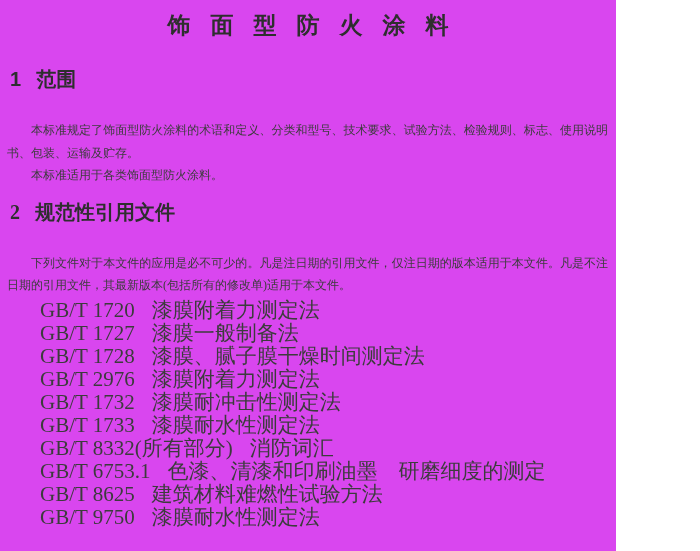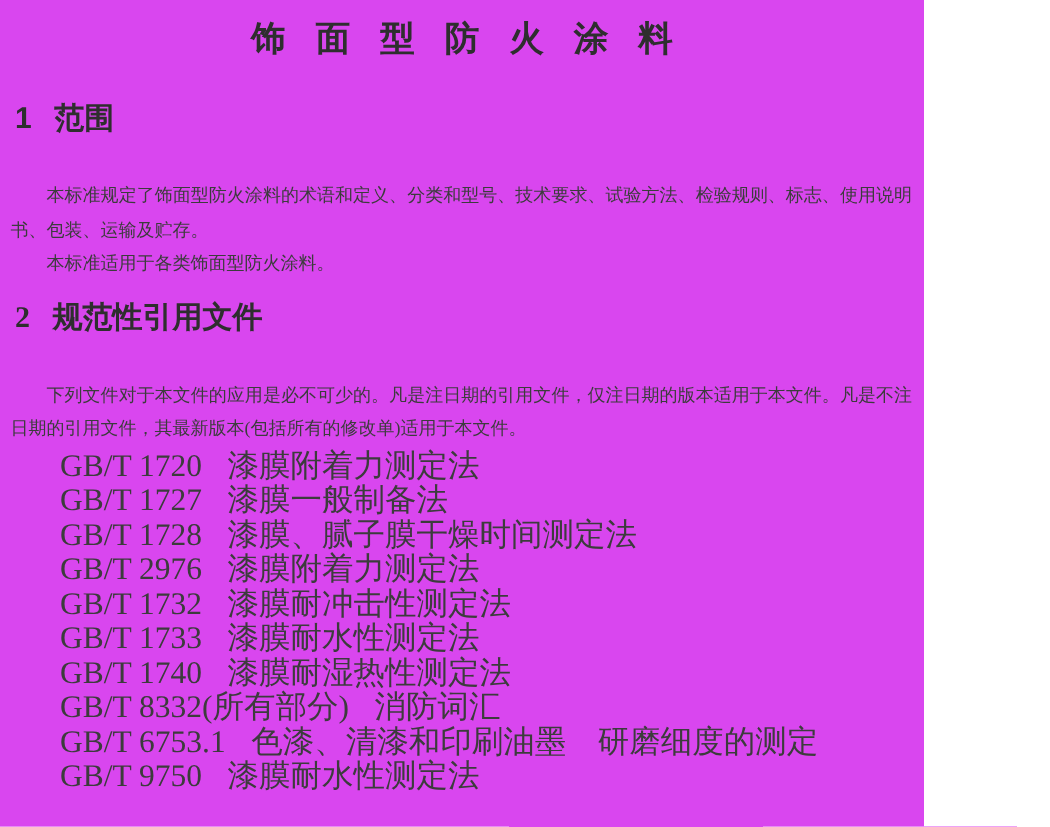--- a/index.html
+++ b/index.html
@@ -92,26 +92,26 @@
     <div class="ref-item">
       <span class="ref-code">GB/T 2976</span><span class="ref-title">漆膜附着力测定法</span>
     </div>
     <div class="ref-item">
       <span class="ref-code">GB/T 1732</span><span class="ref-title">漆膜耐冲击性测定法</span>
     </div>
     <div class="ref-item">
       <span class="ref-code">GB/T 1733</span><span class="ref-title">漆膜耐水性测定法</span>
     </div>
     <div class="ref-item">
-      <span class="ref-code">GB/T 1740</span><span class="ref-title">漆膜耐湿热性测定法</span>
-    </div>
-    <div class="ref-item">
       <span class="ref-code">GB/T 8332(所有部分)</span><span class="ref-title">消防词汇</span>
     </div>
     <div class="ref-item">
       <span class="ref-code">GB/T 6753.1</span><span class="ref-title">色漆、清漆和印刷油墨　研磨细度的测定</span>
+    </div>
+    <div class="ref-item">
+      <span class="ref-code">GB/T 8625</span><span class="ref-title">建筑材料难燃性试验方法</span>
     </div>
     <div class="ref-item">
       <span class="ref-code">GB/T 9750</span><span class="ref-title">漆膜耐水性测定法</span>
     </div>
   </div>
 
 </div>
 
 </body></html>

